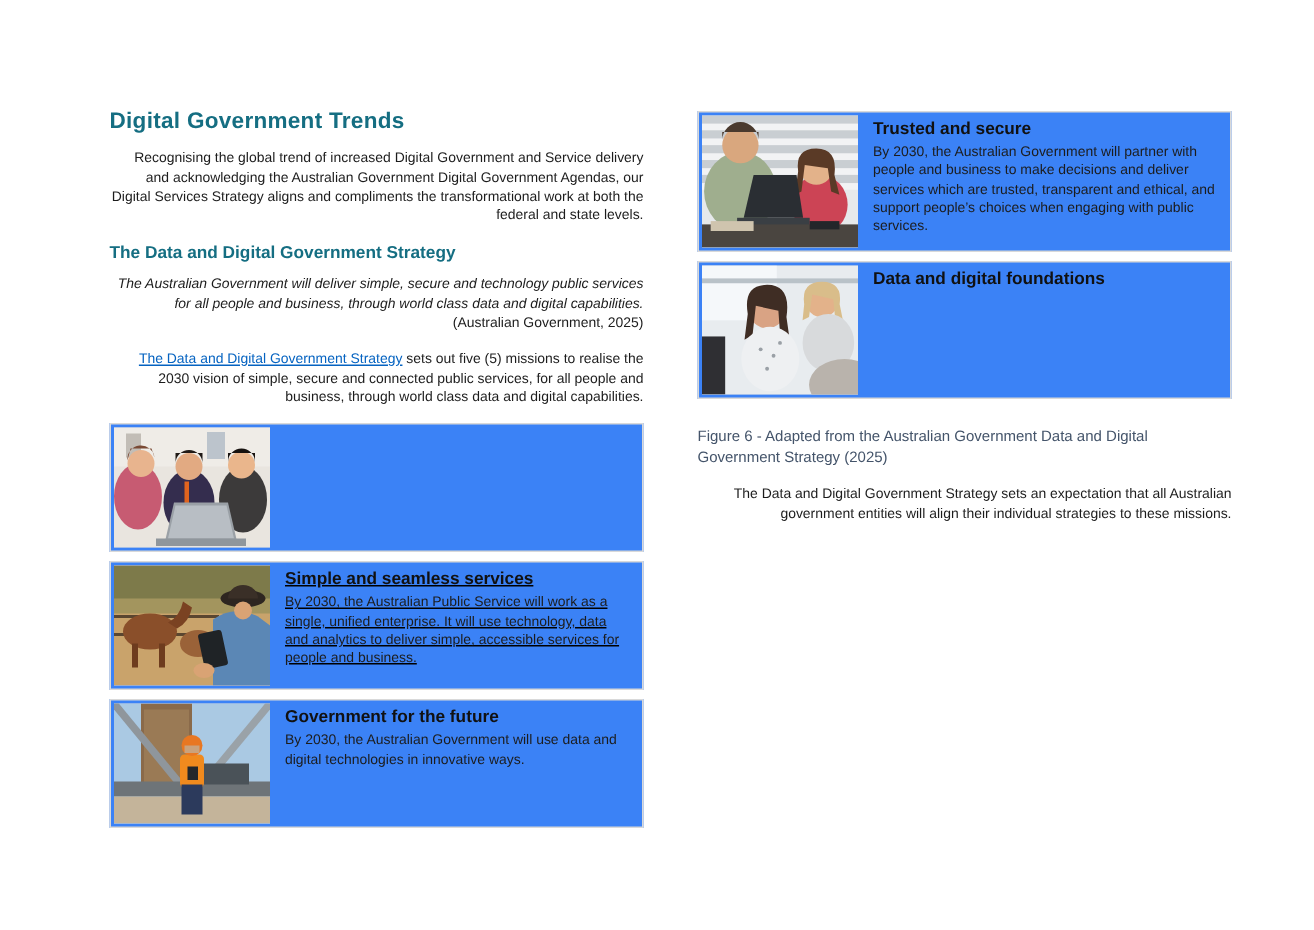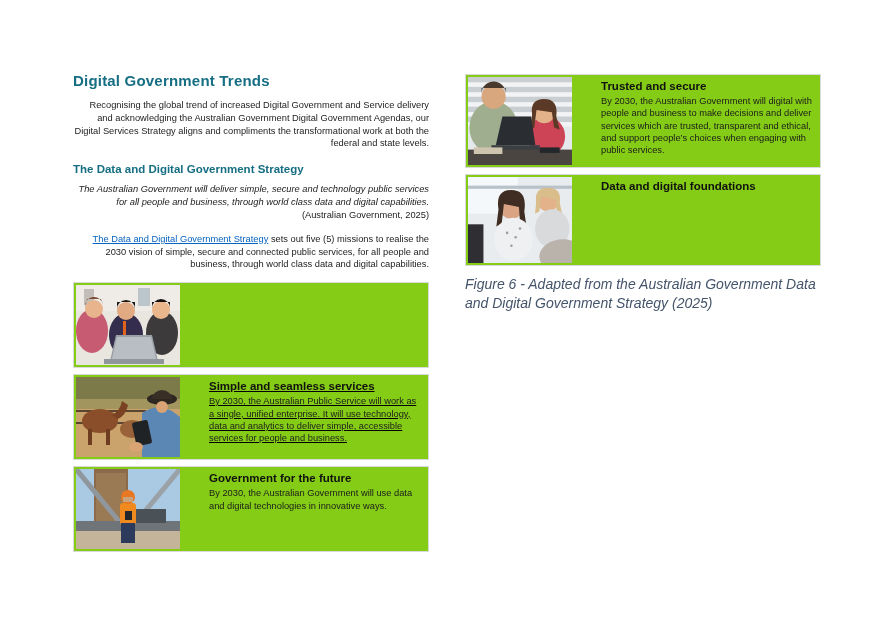--- a/index.html
+++ b/index.html
@@ -16,40 +16,40 @@
   .section-heading {
     margin:13px 0 8px 0; font-size:11.5px; font-weight:bold;
     color:var(--heading_teal);
   }
   .body-text { margin:0 0 11px 0; font-size:9.3px; line-height:1.38; color:#1c1c1c;text-align:right; }
   .quote-italic { font-style:italic; }
   .quote-attrib { font-style:normal; }
   .doc-link { color:var(--link_blue); text-decoration:underline; cursor:pointer; }
 
   .card {
-    display:flex; box-sizing:border-box; background:#84cc16;
-    border:1px solid var(--card_border); padding:2px; margin-bottom:6px;gap:19px;
+    display:flex; box-sizing:border-box; background:#3b82f6;
+    border:1px solid var(--card_border); padding:2px; margin-bottom:6px;
   }
   .card .photo { flex:0 0 104px; width:104px; align-self:stretch; background:#ddd; }
   .card .photo svg { width:100%; height:100%; display:block; }
   .card .card-text { flex:1; padding:2px 6px 2px 10px; }
   .card .card-text h3 { margin:1px 0 3px 0; font-size:11.5px; font-weight:bold; color:#111; }
   .card .card-text p  { margin:0; font-size:9.3px; line-height:1.33; color:#1c1c1c; }
   .card.h1a { min-height:86px; }
   .card.h1b { min-height:79px;text-decoration:underline; }
   .card.h1c { min-height:57px; }
   .card.h2a { min-height:94px; }
   .card.h2b { min-height:92px; }
 
   .table-artifact { display:flex; gap:5px; margin-top:4px; }
   .table-artifact .seg1 { width:108px; border-top:1px solid var(--card_border); height:0; }
   .table-artifact .seg2 { flex:1; border-top:1px solid var(--card_border); height:0; }
 
   .figure-caption {
-    margin:9px 0 11px 0; font-size:14px; font-style:italic; line-height:1.35;
+    margin:19px 0 11px 0; font-size:10px; line-height:1.35;
     color:var(--caption_slate);
   }
 
   .footer-rule {
     position:absolute; left:73px; top:556px; width:747px; height:0;
     border-top:2px solid var(--rule_blue);
   }
   .footer-text {
     position:absolute; left:73px; top:577px; width:747px;
     display:flex; justify-content:space-between;
@@ -179,21 +179,21 @@
           <path d="M63 34 q-2 -14 11 -14 q13 0 11 16 l3 12 -5 -2 -2 -14 -14 -2 -2 16 -4 2 z" fill="#5a3a26"></path>
           <path d="M30 62 L36 36 L62 36 L66 62 Z" fill="#2a2e33"></path>
           <rect x="26" y="62" width="44" height="5" fill="#3a3f44"></rect>
           <rect x="0" y="66" width="104" height="14" fill="#4a4540"></rect>
           <rect x="10" y="64" width="26" height="6" fill="#cfc4ae"></rect>
           <rect x="70" y="64" width="18" height="5" fill="#23262a"></rect>
         </svg>
       </div>
       <div class="card-text">
         <h3>Trusted and secure</h3>
-        <p>By 2030, the Australian Government will digital with people and business to make decisions and deliver services which are trusted, transparent and ethical, and support people’s choices when engaging with public services.</p>
+        <p>By 2030, the Australian Government will partner with people and business to make decisions and deliver services which are trusted, transparent and ethical, and support people’s choices when engaging with public services.</p>
       </div>
     </div>
 
     <div class="card h2b">
       <div class="photo" aria-label="colleagues-discussing-at-meeting-photo">
         <svg viewBox="0 0 104 80" preserveAspectRatio="xMidYMid slice" aria-hidden="true">
           <rect width="104" height="80" fill="#e8ecef"></rect>
           <rect x="0" y="0" width="50" height="34" fill="#f5f8fa"></rect>
           <rect x="0" y="8" width="104" height="3" fill="#b9c2c8"></rect>
           <rect x="0" y="44" width="18" height="36" fill="#2f2f33"></rect>
@@ -210,20 +210,21 @@
           <ellipse cx="92" cy="74" rx="22" ry="16" fill="#b9b3ac"></ellipse>
         </svg>
       </div>
       <div class="card-text">
         <h3>Data and digital foundations</h3>
       </div>
     </div>
 
     <p class="figure-caption">Figure 6 - Adapted from the Australian Government Data and Digital Government Strategy (2025)</p>
 
+    <p class="body-text">The Data and Digital Government Strategy sets an expectation that all Australian government entities will align their individual strategies to these missions.</p>
   </div>
 
   <div class="footer-rule"></div>
   <div class="footer-text">
     <span>Digital Services Strategy 2025-29</span>
     <span>Page 11</span>
   </div>
 
 </div>
 

